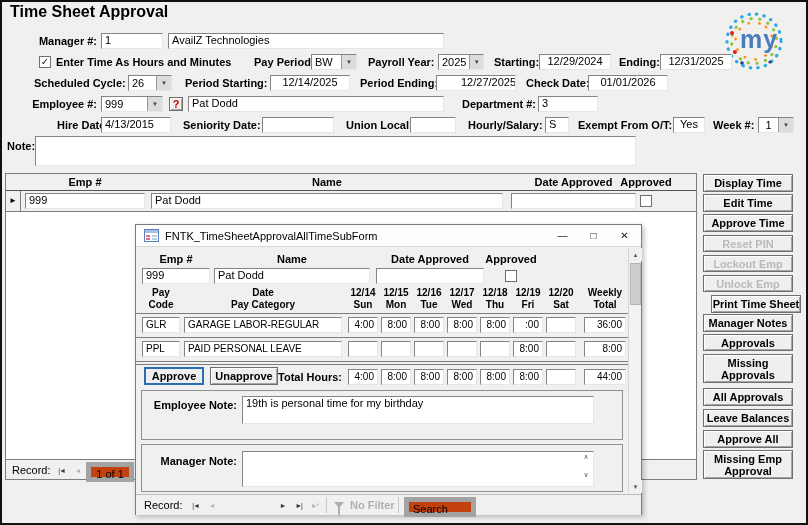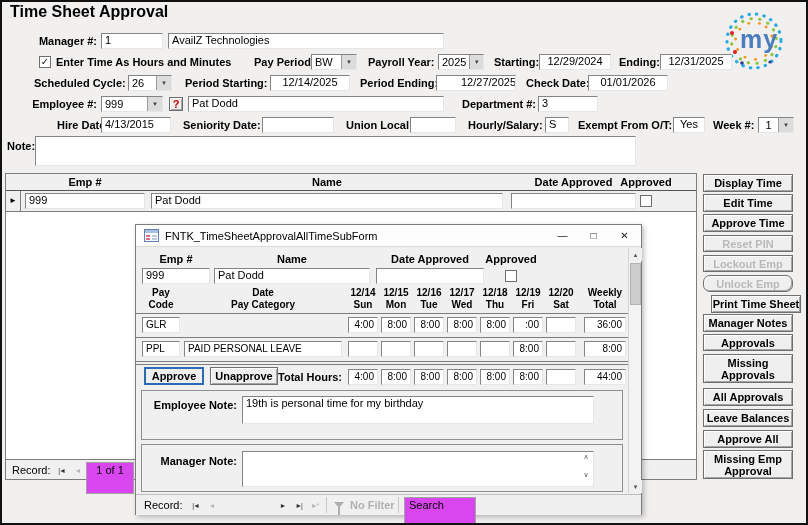--- a/index.html
+++ b/index.html
@@ -24,21 +24,21 @@
            text-align:center; white-space:pre-line; line-height:12px; color:#000; }
   .btn3d.disabled { color:#b9b9b9; }
   .hline { position:absolute; left:0; width:505px; height:1px; background:#7d7d7d; }
   .gh { position:absolute; font-weight:bold; font-size:10px; text-align:center; white-space:nowrap; line-height:11px; }
   .hf { text-align:right; }
   .navbar { position:absolute; background:#f0f0f0; border-top:1px solid #bdbdbd; }
   .navlbl { position:absolute; font-size:11px; top:4px; }
   .navbtn { position:absolute; top:3px; width:15px; height:14px; font-size:7px; color:#333; display:flex;
             align-items:center; justify-content:center; letter-spacing:-1px; }
   .navbtn.gray { color:#b5b5b5; }
-  .navbox { position:absolute; top:2px; height:32px; background:#d946ef; border:1px solid #a3a3a3; font-size:11px;
+  .navbox { position:absolute; top:2px; height:20px; background:#c2410c; border:5px solid #a3a3a3; font-size:11px;
             font-weight:bold; padding:1px 4px; }
   .vsep { position:absolute; top:2px; width:1px; height:16px; background:#c9c9c9; }
   .funnel { position:absolute; width:0; height:0; border-left:5px solid transparent; border-right:5px solid transparent;
             border-top:6px solid #aeaeae; }
   .funnel::after { content:""; position:absolute; left:-1px; top:-1px; width:2px; height:8px; background:#aeaeae; }
   .popup { position:absolute; left:133px; top:222px; width:507px; height:291px; background:#f0f0f0;
            border:1px solid #7c7c7c; box-shadow:2px 2px 5px rgba(0,0,0,0.25); }
   .titlebar { position:absolute; left:0; top:0; width:100%; height:22px; background:#fdfdfd; border-bottom:1px solid #d9d9d9; }
   .wbtn { position:absolute; top:0; width:31px; height:21px; display:flex; align-items:center; justify-content:center;
           font-size:10px; color:#222; }
@@ -148,21 +148,21 @@
     <span class="navbtn gray" style="left:64px;">◄</span>
     <span class="navbox c" style="left:80px; width:48px; font-weight:normal;">1 of 1</span>
     <span class="navbtn gray" style="left:132px;">►</span>
   </div>
 
   <div class="btn3d" style="left:701px; top:172px; width:90px; height:18px;">Display Time</div>
   <div class="btn3d" style="left:701px; top:192px; width:90px; height:18px;">Edit Time</div>
   <div class="btn3d" style="left:701px; top:212px; width:90px; height:18px;">Approve Time</div>
   <div class="btn3d disabled" style="left:701px; top:233px; width:90px; height:17px;">Reset PIN</div>
   <div class="btn3d disabled" style="left:701px; top:253px; width:90px; height:17px;">Lockout Emp</div>
-  <div class="btn3d disabled" style="left:701px; top:273px; width:90px; height:17px;border-radius:7px;">Unlock Emp</div>
+  <div class="btn3d disabled" style="left:701px; top:273px; width:90px; height:17px;">Unlock Emp</div>
   <div class="btn3d" style="left:701px; top:293px; width:90px; height:18px;margin-left:8px;">Print Time Sheet</div>
   <div class="btn3d" style="left:701px; top:312px; width:90px; height:18px;">Manager Notes</div>
   <div class="btn3d" style="left:701px; top:332px; width:90px; height:17px;">Approvals</div>
   <div class="btn3d" style="left:701px; top:352px; width:90px; height:29px;">Missing
 Approvals</div>
   <div class="btn3d" style="left:701px; top:386px; width:90px; height:18px;">All Approvals</div>
   <div class="btn3d" style="left:701px; top:407px; width:90px; height:18px;">Leave Balances</div>
   <div class="btn3d" style="left:701px; top:428px; width:90px; height:18px;">Approve All</div>
   <div class="btn3d" style="left:701px; top:448px; width:90px; height:29px;">Missing Emp
 Approval</div>
@@ -209,20 +209,21 @@
     <div class="gh" style="left:375px; top:62px; width:34px;">12/19</div>
     <div class="gh" style="left:375px; top:74px; width:34px;">Fri</div>
     <div class="gh" style="left:408px; top:62px; width:34px;">12/20</div>
     <div class="gh" style="left:408px; top:74px; width:34px;">Sat</div>
     <div class="gh" style="left:444px; top:62px; width:50px;">Weekly</div>
     <div class="gh" style="left:444px; top:74px; width:50px;">Total</div>
 
     <div class="hline" style="top:88px;"></div>
 
     <div class="fld" style="left:6px; top:92px; width:38px; font-size:10px;">GLR</div>
+    <div class="fld" style="left:48px; top:92px; width:158px; font-size:10px;">GARAGE LABOR-REGULAR</div>
     <div class="fld hf" style="left:212px; top:92px; width:30px; font-size:10px;">4:00</div>
     <div class="fld hf" style="left:245px; top:92px; width:30px; font-size:10px;">8:00</div>
     <div class="fld hf" style="left:278px; top:92px; width:30px; font-size:10px;">8:00</div>
     <div class="fld hf" style="left:311px; top:92px; width:30px; font-size:10px;">8:00</div>
     <div class="fld hf" style="left:344px; top:92px; width:30px; font-size:10px;">8:00</div>
     <div class="fld hf" style="left:377px; top:92px; width:30px; font-size:10px;">:00</div>
     <div class="fld hf" style="left:410px; top:92px; width:30px; font-size:10px;"></div>
     <div class="fld hf" style="left:448px; top:92px; width:42px; font-size:10px;">36:00</div>
 
     <div class="hline" style="top:112px;"></div>

